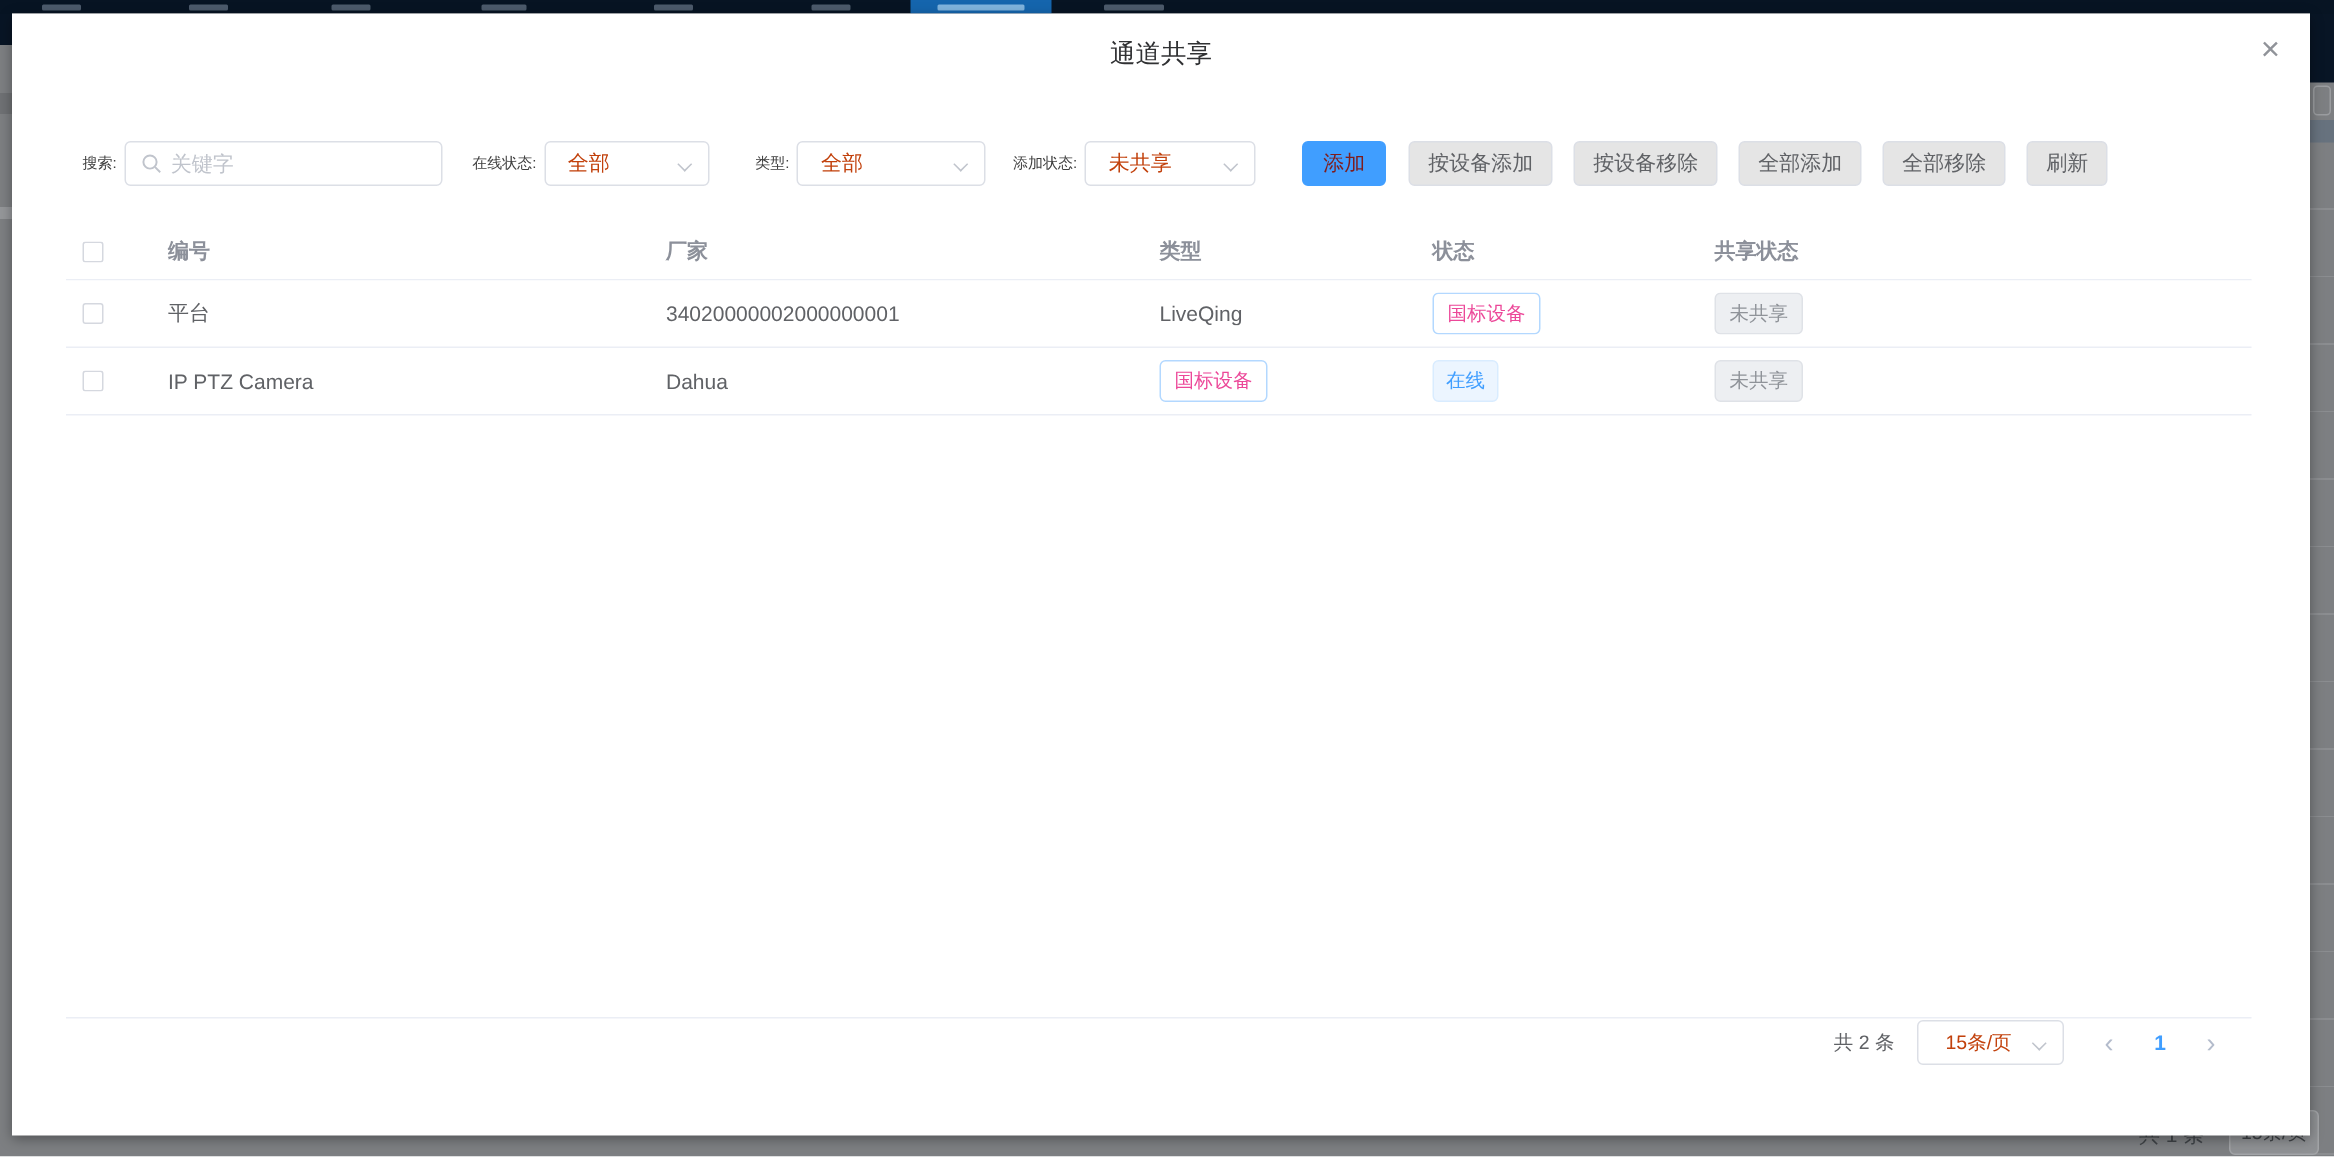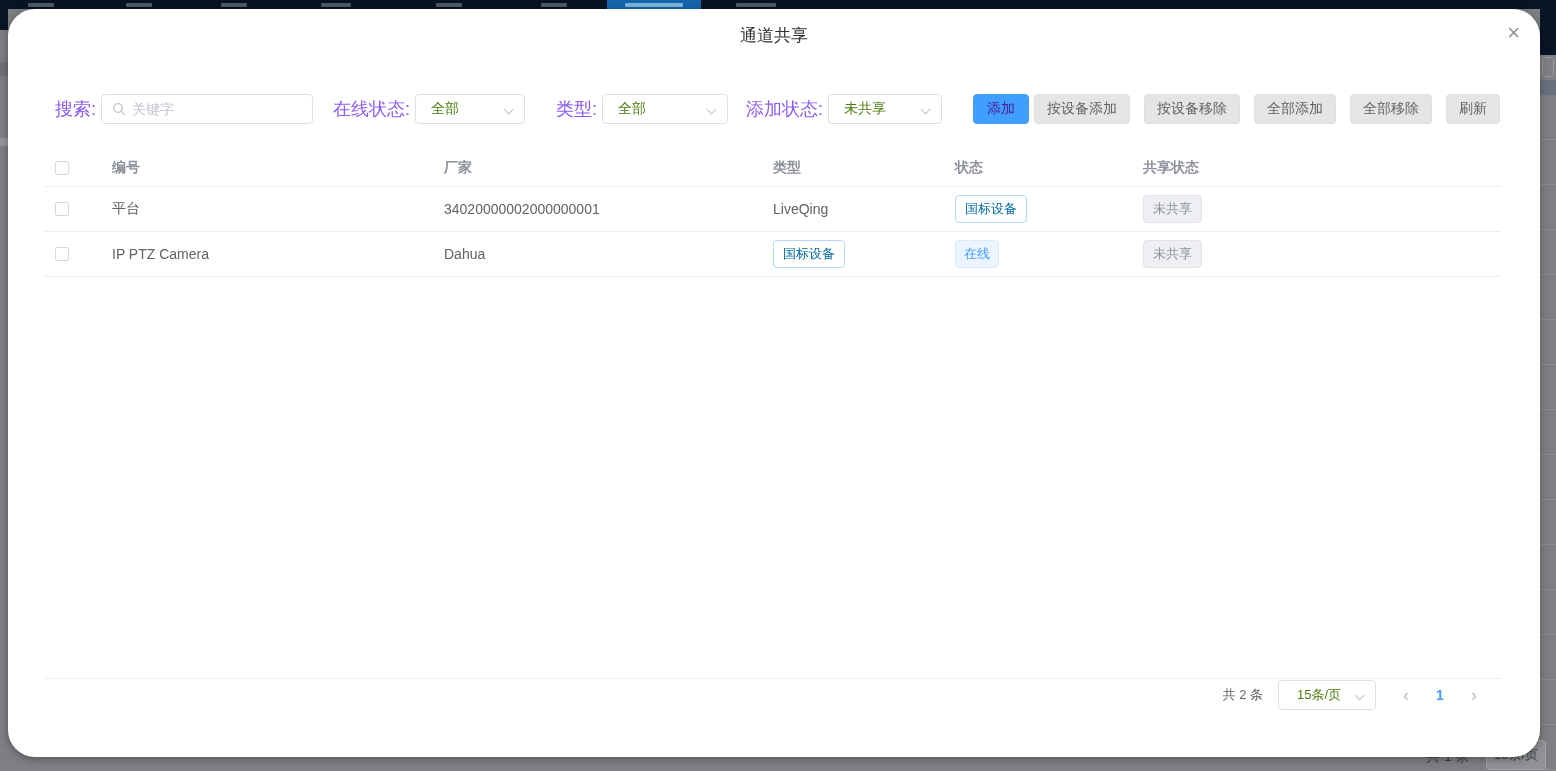--- a/index.html
+++ b/index.html
@@ -20,58 +20,58 @@
               background:repeating-linear-gradient(180deg,transparent 0 44px,#8b8d90 44px 45px); }
   .ls-mark1 { position:absolute; left:0; top:62px; width:8px; height:14px; background:#6f7174; z-index:2; }
   .ls-mark2 { position:absolute; left:0; top:138px; width:8px; height:8px; background:#95979a; z-index:2; }
   .bg-pagesize-box { position:absolute; left:1486px; top:740px; width:60px; height:30px; background:#8f9194;
                      border:1px solid #a2a4a7; border-radius:4px; z-index:1;
                      font-size:13px; color:#3f4347; text-align:center; line-height:28px; overflow:hidden; }
   .bg-total { position:absolute; left:1426px; top:748px; z-index:1; font-size:14px; color:#3f4347; }
 
   
   .modal { position:absolute; left:8px; top:9px; width:1532px; height:748px; background:#ffffff;
-           z-index:10; box-shadow:0 2px 8px rgba(0,0,0,.35);border-radius:27px; }
+           z-index:10; box-shadow:0 2px 8px rgba(0,0,0,.35); }
   .dialog-title { position:absolute; top:15px; left:0; width:100%; text-align:center;
                   font-size:17px; color:#303133; }
   .close-x { position:absolute; top:13px; right:20px; font-size:22px; line-height:22px; color:#909399; cursor:pointer; }
 
   
   .filter-row { position:absolute; left:47px; top:85px; height:30px; display:flex; align-items:center; white-space:nowrap; }
-  .flabel { font-size:18px; color:#8b5cf6; margin-right:5px; }
+  .flabel { font-size:10px; color:#404040; margin-right:5px; }
   .search-input { position:relative; width:212px; height:30px; border:1px solid #dcdfe6; border-radius:4px;
                   margin-right:20px; display:flex; align-items:center; background:#fff; }
   .search-input svg { margin:0 6px 0 10px; flex:0 0 auto; }
   .search-input input { border:none; outline:none; width:160px; font-size:14px; color:#000000; background:transparent; }
   .search-input input::placeholder { color:#c0c4cc; }
   .select { position:relative; height:30px; border:1px solid #dcdfe6; border-radius:4px; background:#fff;
             display:flex; align-items:center; cursor:pointer; }
-  .select .sel-text { font-size:14px; color:#4d7c0f; padding-left:15px; }
+  .select .sel-text { font-size:14px; color:#c2410c; padding-left:15px; }
   .chev { position:absolute; right:12px; top:11px; width:7px; height:7px;
           border-right:1.4px solid #c0c4cc; border-bottom:1.4px solid #c0c4cc; transform:rotate(45deg); }
   .sel-online { width:110px; margin-right:31px; }
   .sel-type { width:126px; margin-right:18px; }
   .sel-addstatus { width:114px; margin-right:31px; }
   .btn { height:30px; border-radius:4px; font-size:14px; display:inline-flex; align-items:center;
          justify-content:center; cursor:pointer; }
-  .btn-primary { background:#409eff; color:#4c1d95; border:1px solid #409eff; padding:0 13px; margin-right:5px; }
+  .btn-primary { background:#409eff; color:#7f1d1d; border:1px solid #409eff; padding:0 13px; margin-right:15px; }
   .btn-plain { background:#e5e5e5; color:#606266; border:1px solid #dcdfe6; padding:0 12px; margin-right:14px; }
 
   
   .table { position:absolute; left:36px; top:141px; width:1457px; }
   .trow { display:grid; grid-template-columns:56px 332px 329px 182px 188px 182px 1fr;
           align-items:center; border-bottom:1px solid #ebeef5; }
   .thead { height:37px; }
   .thead .cell { font-size:14px; font-weight:700; color:#8c909a; }
   .tbody-row { height:45px; background:#fff; }
   .cell { padding-left:12px; font-size:14px; color:#606266; overflow:hidden; }
   .cell-check { padding-left:11px; }
   .checkbox { width:14px; height:14px; border:1px solid #d5d8df; border-radius:2px; background:#fff; cursor:pointer; }
   .tag { display:inline-block; height:28px; line-height:26px; border-radius:4px; font-size:13px; }
-  .tag-plain-blue { color:#0369a1; background:#ffffff; border:1px solid #b3d8ff; padding:0 9px; }
+  .tag-plain-blue { color:#ec4899; background:#ffffff; border:1px solid #b3d8ff; padding:0 9px; }
   .tag-gray { color:#909399; background:#f4f4f5; border:1px solid #e9e9eb; padding:0 8px; }
   .tag-blue { color:#409eff; background:#ecf5ff; border:1px solid #d9ecff; padding:0 8px; }
   .tag-muted { color:#8f9399; background:#edeff2; border:1px solid #dfe2e7; padding:0 9px; }
 
   
   .pager-line { position:absolute; left:36px; top:669px; width:1457px; border-top:1px solid #ebeef5; }
   .pager { position:absolute; top:670px; right:50px; height:32px; display:flex; align-items:center; }
   .pager-total { font-size:13px; color:#606266; margin-right:15px; }
   .sel-pagesize { width:98px; height:30px; margin-right:14px; }
   .sel-pagesize .sel-text { font-size:13px; padding-left:18px; }

